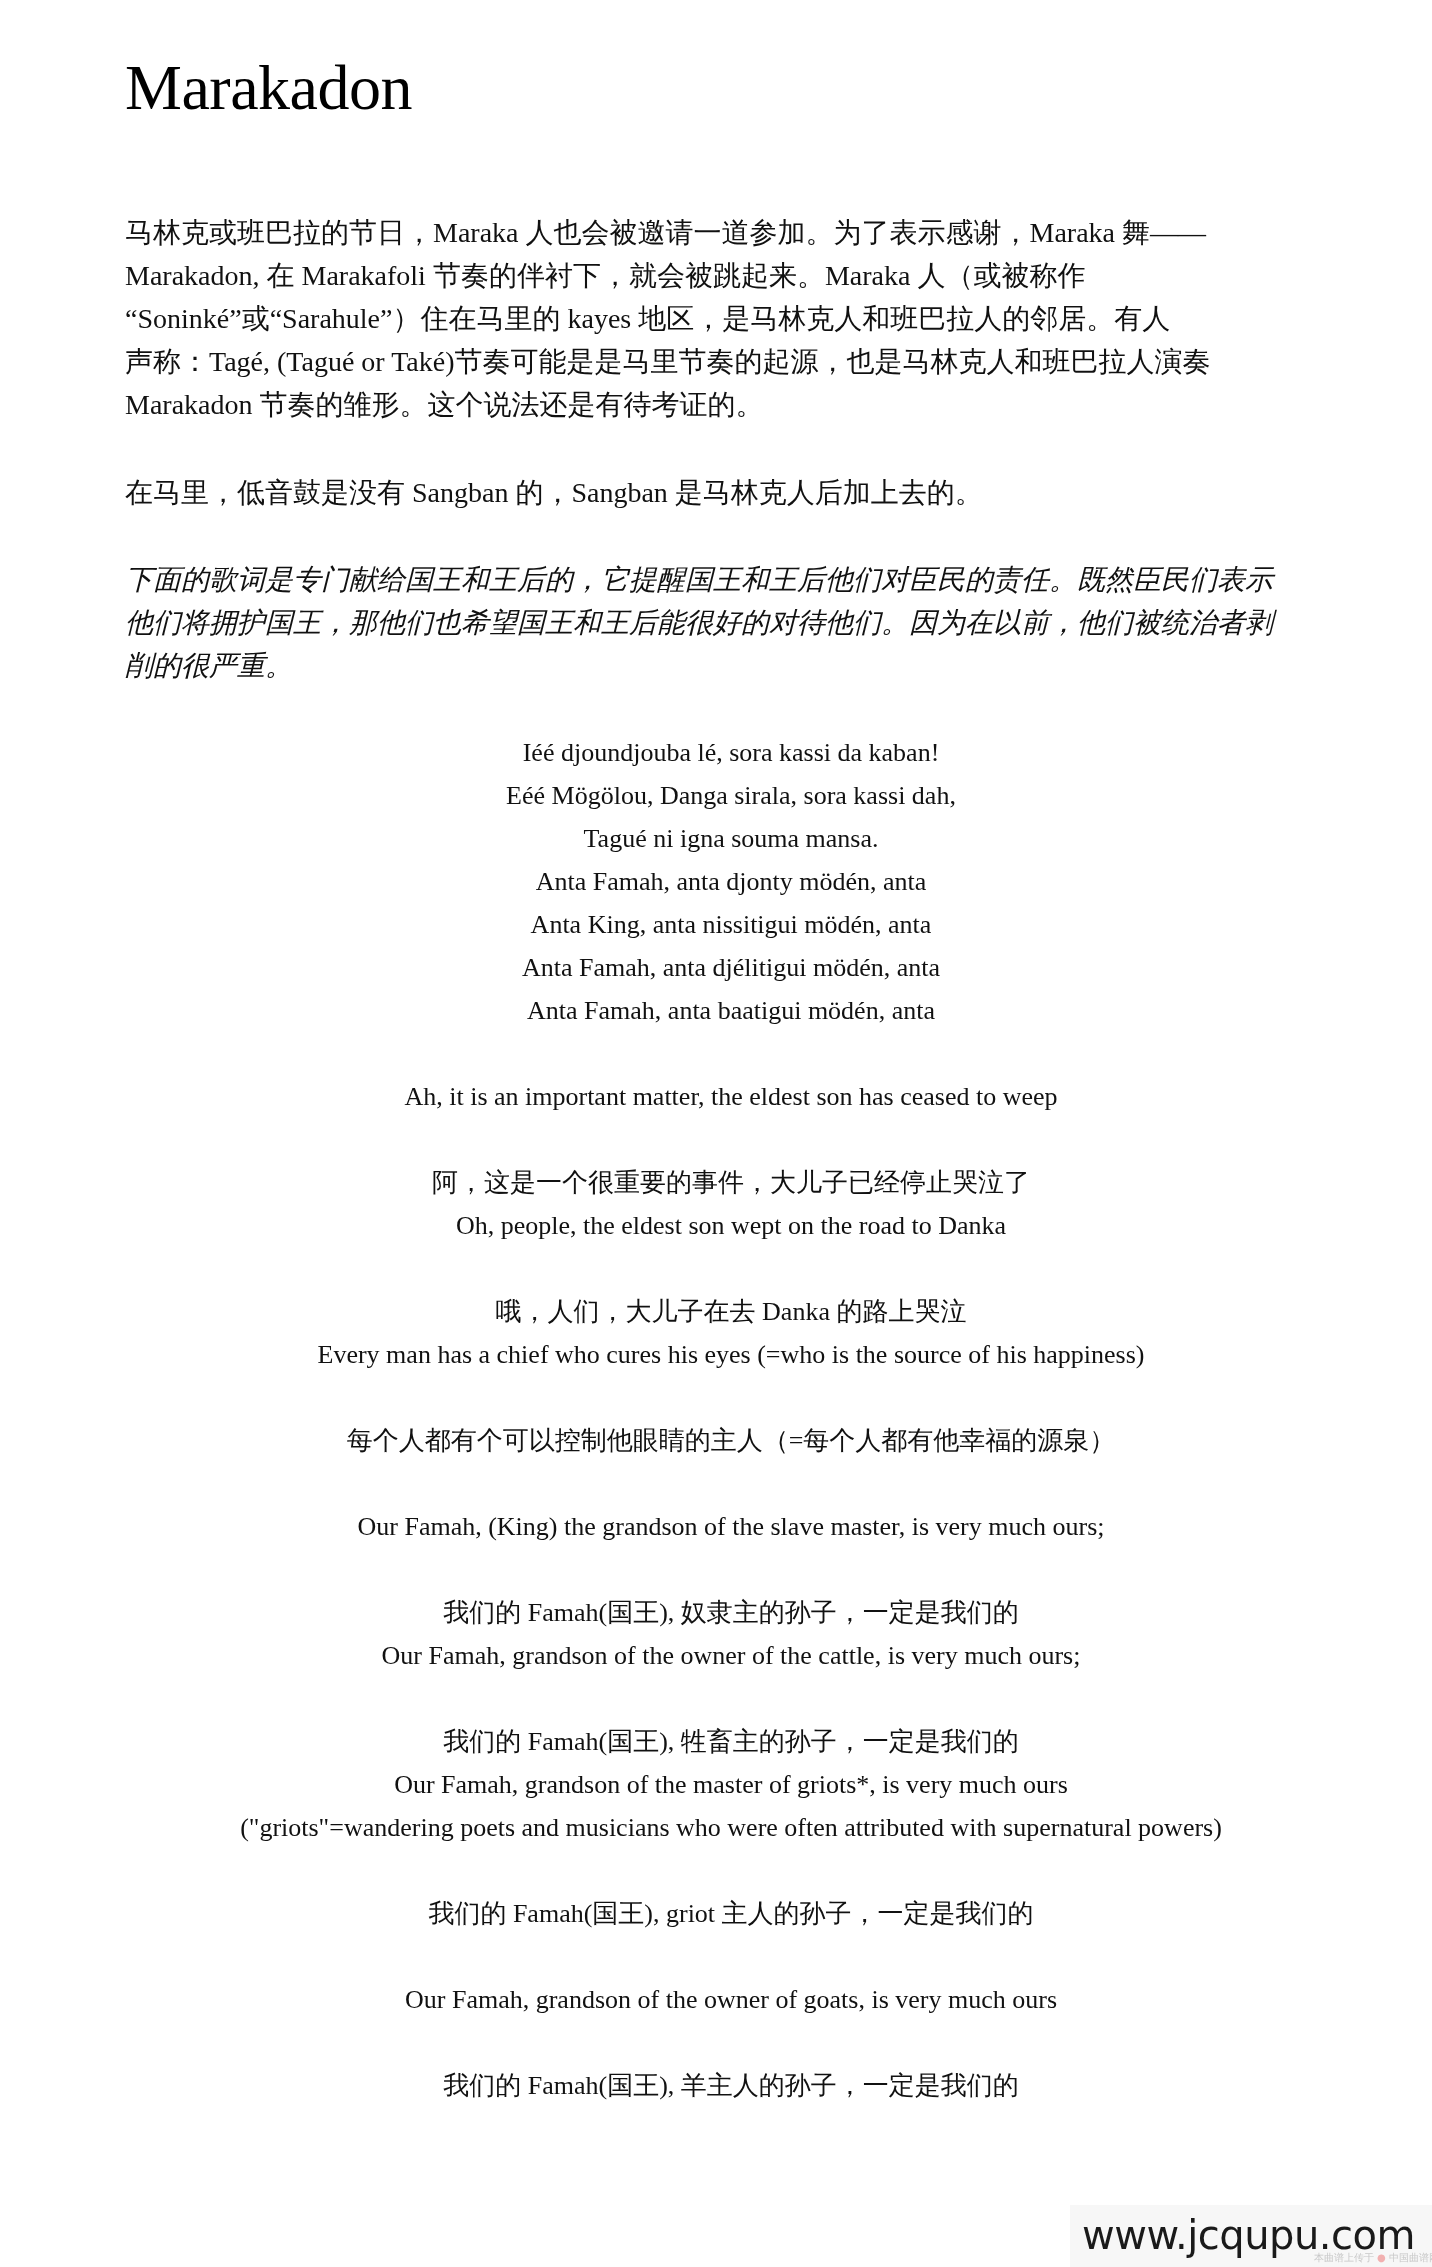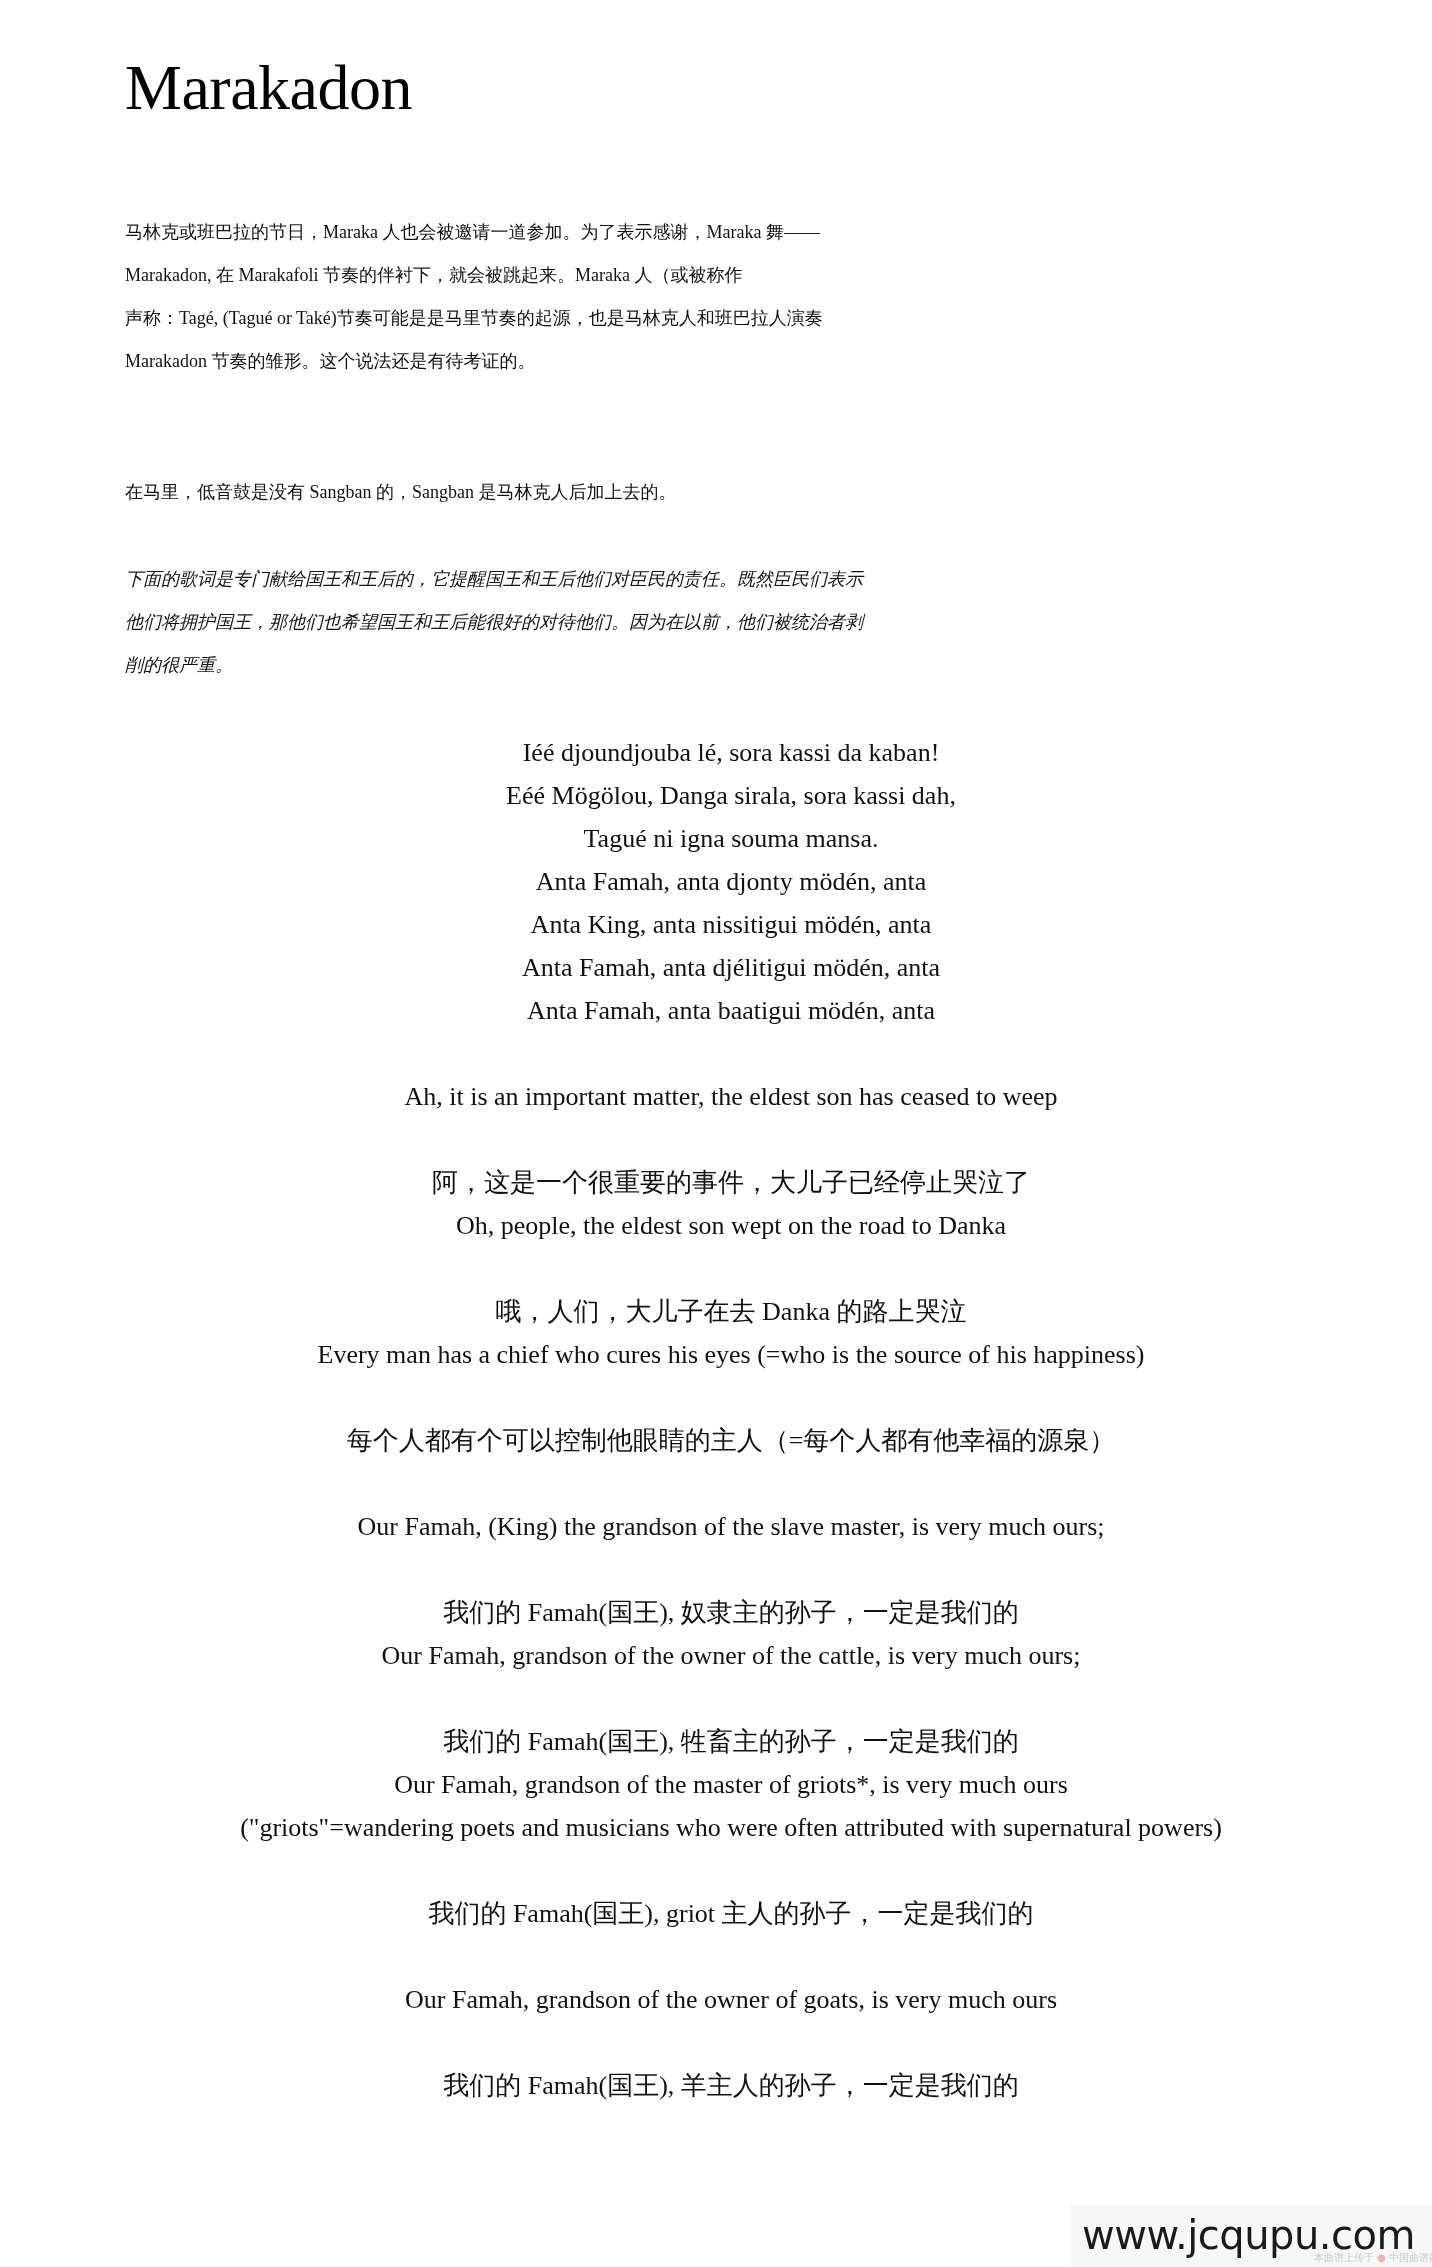--- a/index.html
+++ b/index.html
@@ -9,21 +9,21 @@
     color: #111111;
   }
   .page { position: absolute; left: 15px; top: 0; width: 1432px; height: 2124px; }
   .title {
     position: absolute; left: 110px; top: 50px;
     font-size: 64px; line-height: 76px; font-weight: normal; margin: 0;
     letter-spacing: -0.5px; color: #000;
   }
   .para {
     position: absolute; left: 110px; width: 1200px;
-    font-size: 18px; line-height: 43px; margin: 0;
+    font-size: 28px; line-height: 43px; margin: 0;
   }
   .para .ln { display: block; white-space: nowrap; }
   .lyrics {
     position: absolute; left: 0; width: 1432px; top: 731px;
     text-align: center; font-size: 26px; line-height: 43px; margin: 0;
   }
   .lyrics .ln { display: block; white-space: nowrap; height: 43px; }
   .watermark {
     position: absolute; left: 1055px; top: 2205px; width: 377px; height: 62px;
     background: #f7f7f7;
@@ -41,20 +41,21 @@
 </style>
 </head>
 <body>
 
 <div class="page">
   <h1 class="title">Marakadon</h1>
 
   <div class="para" style="top:211px;">
     <span class="ln">马林克或班巴拉的节日，Maraka  人也会被邀请一道参加。为了表示感谢，Maraka  舞——</span>
     <span class="ln">Marakadon,  在  Marakafoli  节奏的伴衬下，就会被跳起来。Maraka  人（或被称作</span>
+    <span class="ln">“Soninké”或“Sarahule”）住在马里的  kayes  地区，是马林克人和班巴拉人的邻居。有人</span>
     <span class="ln">声称：Tagé, (Tagué or Také)节奏可能是是马里节奏的起源，也是马林克人和班巴拉人演奏</span>
     <span class="ln">Marakadon  节奏的雏形。这个说法还是有待考证的。</span>
   </div>
 
   <div class="para" style="top:471px;">
     <span class="ln">在马里，低音鼓是没有  Sangban  的，Sangban  是马林克人后加上去的。</span>
   </div>
 
   <div class="para" style="top:558px;font-style:italic;">
     <span class="ln">下面的歌词是专门献给国王和王后的，它提醒国王和王后他们对臣民的责任。既然臣民们表示</span>

